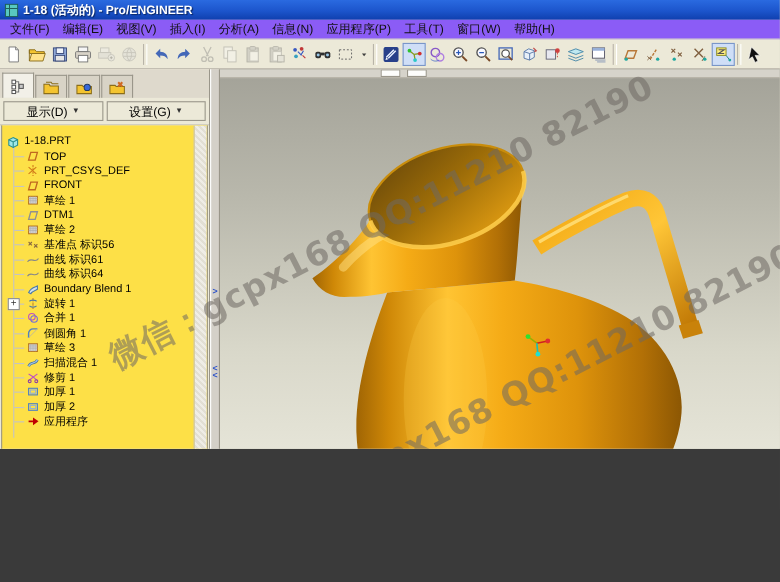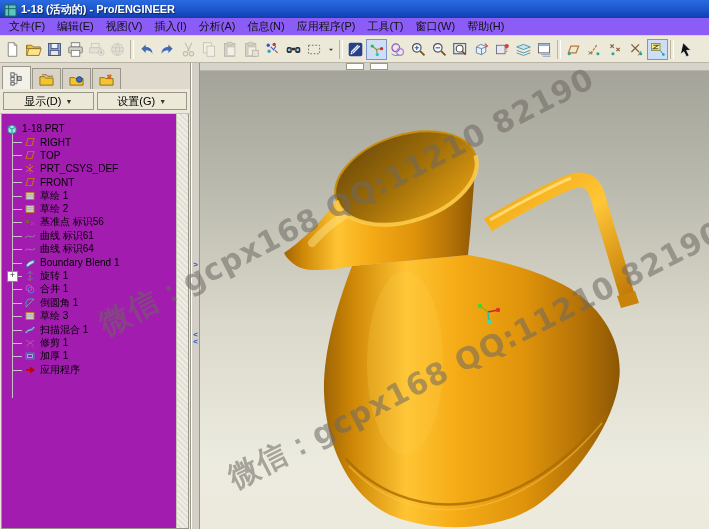--- a/index.html
+++ b/index.html
@@ -1,17 +1,17 @@
 <!DOCTYPE html>
 <html><head>
 <meta charset="utf-8">
 <style>
   html,body{margin:0;padding:0;background:#3a3a3a;}
   body{width:709px;height:529px;overflow:hidden;font-family:"Liberation Sans",sans-serif;}
-  .app{position:relative;width:709px;height:529px;background:#ece9d8;overflow:hidden;}
+  .app{position:relative;width:709px;height:408px;background:#ece9d8;overflow:hidden;}
 
   
   .titlebar{height:18px;background:linear-gradient(180deg,#2a6ae0 0%,#1c55cc 55%,#0f3fae 100%);
     display:flex;align-items:center;padding:0 4px;gap:4px;}
   .title-icon{width:13px;height:13px;display:inline-block;}
   .title-text{color:#fff;font-size:11px;font-weight:bold;white-space:nowrap;
     text-shadow:1px 1px 1px rgba(0,0,0,.5);}
 
   
   .menubar{height:17px;background:#8b5cf6;border-bottom:1px solid #d8d4c8;
@@ -40,21 +40,21 @@
   .nav-tab{width:27px;height:20px;border:1px solid #9a968a;border-bottom:none;
     background:#d8d3c6;display:flex;align-items:center;justify-content:center;cursor:default;}
   .nav-tab svg{width:15px;height:15px;}
   .nav-tab.active{background:#f2f0e8;height:22px;}
   .nav-buttons{height:22px;display:flex;align-items:center;gap:3px;padding:1px 3px;
     background:#ece9d8;border-bottom:1px solid #c8c4b8;}
   .nav-btn{height:18px;flex:1;font-size:11px;background:#ece9d8;border:1px solid #9a968a;
     display:flex;align-items:center;justify-content:center;gap:4px;cursor:default;padding:0 2px;}
   .nav-btn .caret{font-size:7px;color:#333;}
 
-  .tree-wrap{flex:1;display:flex;background:#a21caf;border:1px solid #9a968a;border-top:none;margin:0 1px 1px 1px;overflow:hidden;}
+  .tree-wrap{flex:1;display:flex;background:#fde047;border:1px solid #9a968a;border-top:none;margin:0 1px 1px 1px;overflow:hidden;}
   .tree{flex:1;position:relative;padding:8px 0 0 4px;font-size:10px;overflow:hidden;}
   .vline{position:absolute;left:10px;top:18px;height:266px;border-left:1px solid #c4c4c4;}
   .tree-row{position:relative;height:13.4px;display:flex;align-items:center;gap:3px;white-space:nowrap;}
   .tree-row.child{padding-left:18px;}
   .tree-row.child::before{content:"";position:absolute;left:7px;top:50%;width:9px;border-top:1px solid #c4c4c4;}
   .tree-ico{width:13px;height:12px;display:inline-flex;flex:none;}
   .tree-ico svg{width:12px;height:12px;}
   .tree-label{color:#000;}
   .expander{position:absolute;left:1px;top:2px;width:9px;height:9px;background:#fff;
     border:1px solid #888;font-size:9px;line-height:7px;text-align:center;color:#333;z-index:2;}
@@ -390,28 +390,20 @@
                 </svg>
               </span>
               <span class="tree-label">1-18.PRT</span>
             </div>
             <div class="tree-row child">
               <span class="tree-ico">
                 <svg viewBox="0 0 12 12">
                   <path d="M2 9.5 4 2.5h6L8 9.5z" fill="none" stroke="#c06820" stroke-width="1.2"></path>
                 </svg>
               </span>
-              <span class="tree-label">RIGHT</span>
-            </div>
-            <div class="tree-row child">
-              <span class="tree-ico">
-                <svg viewBox="0 0 12 12">
-                  <path d="M2 9.5 4 2.5h6L8 9.5z" fill="none" stroke="#c06820" stroke-width="1.2"></path>
-                </svg>
-              </span>
               <span class="tree-label">TOP</span>
             </div>
             <div class="tree-row child">
               <span class="tree-ico">
                 <svg viewBox="0 0 12 12">
                   <path d="M2 3l7 6M9 3 2 9" stroke="#d07818" fill="none"></path>
                   <path d="M6 1v10" stroke="#d07818" stroke-dasharray="2 1" fill="none"></path>
                 </svg>
               </span>
               <span class="tree-label">PRT_CSYS_DEF</span>
@@ -425,20 +417,28 @@
               <span class="tree-label">FRONT</span>
             </div>
             <div class="tree-row child">
               <span class="tree-ico">
                 <svg viewBox="0 0 12 12">
                   <rect x="2" y="2.5" width="8" height="7" fill="#d8d8d8" stroke="#b87820"></rect>
                   <path d="M2 4.5h8M2 6.5h8M4 2.5v7M6 2.5v7M8 2.5v7" stroke="#aaa" stroke-width="0.6" fill="none"></path>
                 </svg>
               </span>
               <span class="tree-label">草绘 1</span>
+            </div>
+            <div class="tree-row child">
+              <span class="tree-ico">
+                <svg viewBox="0 0 12 12">
+                  <path d="M2 9.5 4 2.5h6L8 9.5z" fill="none" stroke="#909090" stroke-width="1.2"></path>
+                </svg>
+              </span>
+              <span class="tree-label">DTM1</span>
             </div>
             <div class="tree-row child">
               <span class="tree-ico">
                 <svg viewBox="0 0 12 12">
                   <rect x="2" y="2.5" width="8" height="7" fill="#d8d8d8" stroke="#b87820"></rect>
                   <path d="M2 4.5h8M2 6.5h8M4 2.5v7M6 2.5v7M8 2.5v7" stroke="#aaa" stroke-width="0.6" fill="none"></path>
                 </svg>
               </span>
               <span class="tree-label">草绘 2</span>
             </div>
@@ -533,20 +533,29 @@
               <span class="tree-label">修剪 1</span>
             </div>
             <div class="tree-row child">
               <span class="tree-ico">
                 <svg viewBox="0 0 12 12">
                   <rect x="2" y="3" width="8" height="6" fill="none" stroke="#5080c0"></rect>
                   <rect x="3.5" y="4.5" width="5" height="3" fill="none" stroke="#90b0d8"></rect>
                 </svg>
               </span>
               <span class="tree-label">加厚 1</span>
+            </div>
+            <div class="tree-row child">
+              <span class="tree-ico">
+                <svg viewBox="0 0 12 12">
+                  <rect x="2" y="3" width="8" height="6" fill="none" stroke="#5080c0"></rect>
+                  <rect x="3.5" y="4.5" width="5" height="3" fill="none" stroke="#90b0d8"></rect>
+                </svg>
+              </span>
+              <span class="tree-label">加厚 2</span>
             </div>
             <div class="tree-row child">
               <span class="tree-ico">
                 <svg viewBox="0 0 12 12">
                   <path d="M2 6h5" stroke="#c00000" stroke-width="1.6" fill="none"></path>
                   <path d="M6 2.5 11 6 6 9.5z" fill="#c00000"></path>
                 </svg>
               </span>
               <span class="tree-label">应用程序</span>
             </div>

